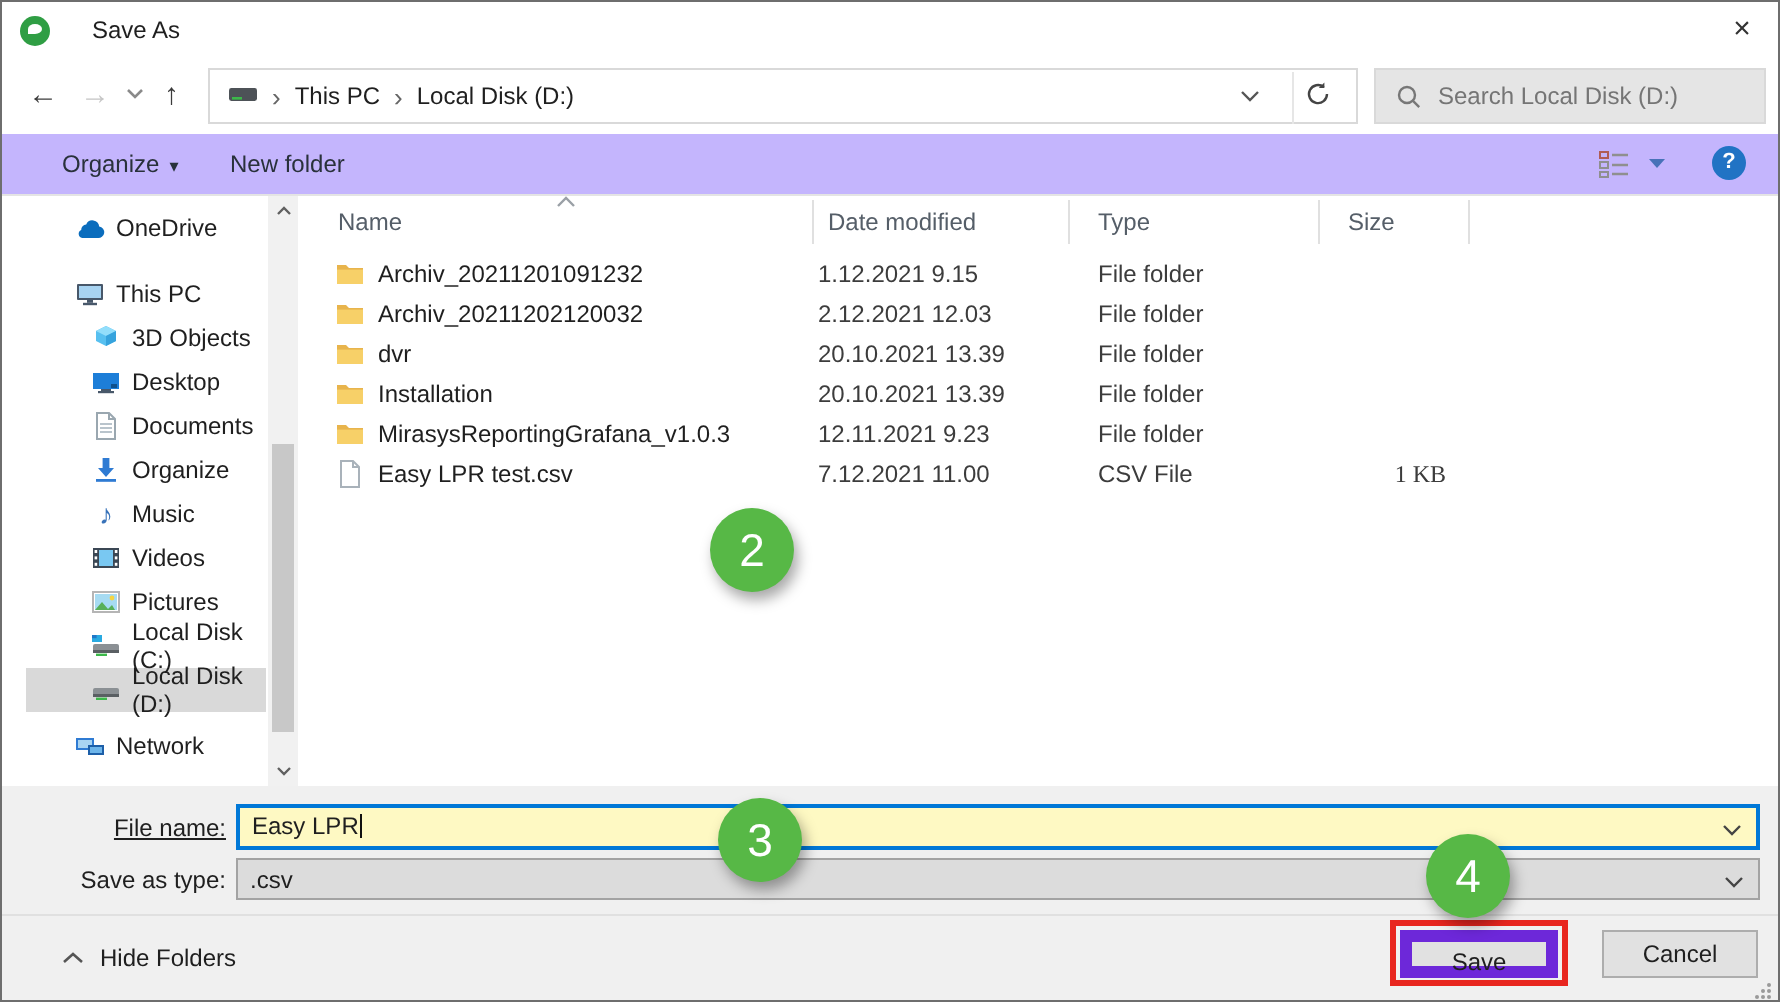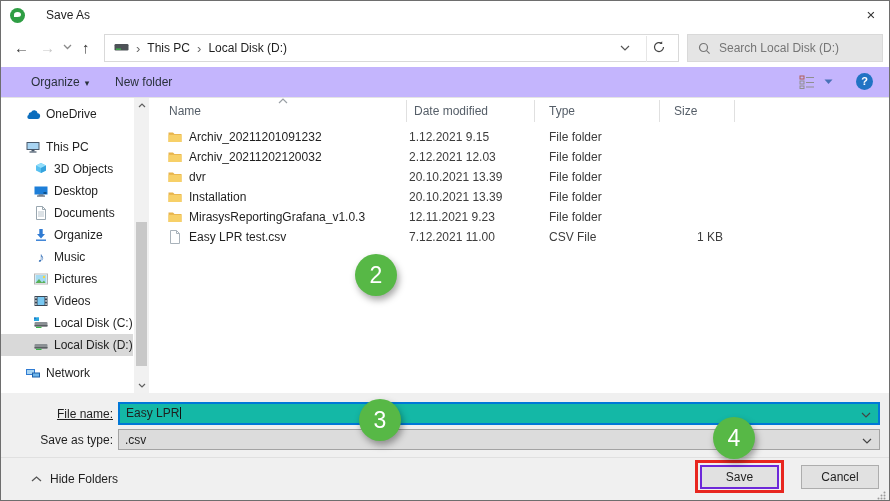--- a/index.html
+++ b/index.html
@@ -36,21 +36,21 @@
   .tb-item { position:absolute; top:0; height:30px; line-height:30px; color:#29313b; cursor:pointer; }
   .tb-organize { left:30px; }
   .tb-organize .caret { font-size:9px; margin-left:5px; color:#29313b; }
   .tb-newfolder { left:114px; }
   .tb-views { position:absolute; right:74px; top:7px; cursor:pointer; }
   .tb-viewcaret { position:absolute; right:56px; top:12px; cursor:pointer; }
   .help-btn { position:absolute; right:16px; top:6px; width:17px; height:17px; border-radius:50%; background:#2173c4; color:#fff; font-size:11px; font-weight:bold; text-align:center; line-height:17px; cursor:pointer; }
 
   
   .sidebar { position:absolute; left:0; top:97px; width:150px; height:295px; background:#fff; }
-  .side-items { position:absolute; left:0; top:5px; width:132px; }
+  .side-items { position:absolute; left:0; top:5px; width:132px;padding-left:12px; }
   .side-item { height:22px; display:flex; align-items:center; cursor:pointer; }
   .side-item.lvl0 { padding-left:24px; }
   .side-item.lvl1 { padding-left:32px; }
   .side-item.selected { background:#d9d9d9; }
   .side-item .ic { width:16px; height:16px; margin-right:5px; flex:0 0 16px; display:flex; align-items:center; justify-content:center; }
   .gap-a { height:11px; } .gap-b { height:6px; }
   .music-glyph { color:#3973b9; font-size:14px; }
   .side-scroll { position:absolute; left:133px; top:0; width:15px; height:295px; background:#f1f1f1; }
   .scroll-arrow { position:absolute; left:0; width:15px; height:15px; display:flex; align-items:center; justify-content:center; cursor:pointer; }
   .scroll-thumb { position:absolute; left:2px; top:124px; width:11px; height:144px; background:#c8c8c8; cursor:pointer; }
@@ -59,41 +59,41 @@
   .filelist { position:absolute; left:152px; top:97px; right:0; height:295px; background:#fff; }
   .fl-header { position:absolute; left:0; top:0; width:100%; height:26px; }
   .fl-col { position:absolute; top:6px; color:#555e68; cursor:pointer; }
   .col-name { left:16px; } .col-date { left:261px; } .col-type { left:396px; } .col-size { left:521px; }
   .col-div { position:absolute; top:2px; width:1px; height:22px; background:#e0e0e0; }
   .sort-ind { position:absolute; left:125px; top:0px; }
   .fl-rows { position:absolute; left:0; top:29px; width:100%; }
   .fl-row { position:relative; height:20px; cursor:pointer; }
   .fl-row .cell { position:absolute; top:0; line-height:20px; white-space:nowrap; }
   .c-name { left:36px; } .c-date { left:256px; color:#3c3c3c; } .c-type { left:396px; color:#3c3c3c; }
-  .c-size { left:506px; width:64px; text-align:right; color:#3c3c3c; }
+  .c-size { left:506px; width:64px; text-align:right; color:#3c3c3c;font-family:Liberation Serif, serif; }
   .row-ic { position:absolute; left:14px; top:2px; width:16px; height:16px; }
 
   
   .formpanel { position:absolute; left:0; top:392px; width:100%; height:64px; background:#f0f0f0; }
   .form-label { position:absolute; left:0; width:112px; text-align:right; }
   .lbl-filename { top:14px;text-decoration:underline; } .lbl-type { top:40px; }
-  .filename-input { position:absolute; left:117px; top:9px; width:762px; height:23px; background:#14b8a6; border:2px solid #0078d7; cursor:text; }
+  .filename-input { position:absolute; left:117px; top:9px; width:762px; height:23px; background:#fef9c3; border:2px solid #0078d7; cursor:text; }
   .filename-input .val { position:absolute; left:6px; top:2px; line-height:15px; }
   .caret-bar { display:inline-block; width:1px; height:12px; background:#111; margin-left:1px; vertical-align:-2px; }
   .combo-chev { position:absolute; right:7px; top:8px; cursor:pointer; }
   .type-combo { position:absolute; left:117px; top:36px; width:762px; height:21px; background:#dcdcdc; border:1px solid #a3a3a3; cursor:pointer; }
   .type-combo .val { position:absolute; left:6px; top:3px; }
   .type-combo .combo-chev { top:8px; }
 
   
   .footer { position:absolute; left:0; top:456px; width:100%; height:45px; background:#f0f0f0; border-top:1px solid #e0e0e0; }
   .hide-folders { position:absolute; left:30px; top:14px; display:flex; align-items:center; cursor:pointer; }
   .hide-folders .lbl { margin-left:8px; }
   .btn { position:absolute; top:7px; height:24px; background:#e1e1e1; text-align:center; line-height:21px; cursor:pointer; }
-  .btn-save { left:699px; width:79px; border:2px solid #6d28d9; }
+  .btn-save { left:699px; width:79px; border:6px solid #6d28d9; }
   .btn-cancel { left:800px; width:78px; border:1px solid #adadad; line-height:22px; }
   .save-highlight { position:absolute; left:694px; top:2px; width:89px; height:33px; border:3px solid #e8261f; pointer-events:none; }
   .resize-grip { position:absolute; right:3px; bottom:2px; }
 
   
   .ann { position:absolute; width:42px; height:42px; border-radius:50%; background:#57b846; color:#fff; font-size:23px; text-align:center; line-height:42px; box-shadow:2px 4px 7px rgba(0,0,0,.35); z-index:20; }
   .ann2 { left:354px; top:253px; }
   .ann3 { left:358px; top:398px; }
   .ann4 { left:712px; top:416px; }
 
@@ -239,42 +239,42 @@
       </div>
       <div class="side-item lvl1">
         <span class="ic">
             <span class="music-glyph">♪</span>
           </span>
         <span>Music</span>
       </div>
       <div class="side-item lvl1">
         <span class="ic">
             <svg width="16" height="16" viewBox="0 0 16 16">
-              <rect x="1.5" y="3" width="13" height="10" fill="#fff" stroke="#b5b5b5"></rect>
-              <rect x="2.5" y="4" width="11" height="8" fill="#a6dbf2"></rect>
-              <path d="M2.5 12l3.5-4 3 3.5 2-2 1.5 2.5z" fill="#58b058"></path>
-              <circle cx="11" cy="6" r="1.2" fill="#f5d442"></circle>
-            </svg>
-          </span>
-        <span>Pictures</span>
-      </div>
-      <div class="side-item lvl1">
-        <span class="ic">
-            <svg width="16" height="16" viewBox="0 0 16 16">
               <rect x="1.5" y="3" width="13" height="10" fill="#3b4754"></rect>
               <rect x="4.5" y="4" width="7" height="8" fill="#79c8f2"></rect>
               <rect x="2.3" y="4" width="1.3" height="1.5" fill="#fff"></rect>
               <rect x="2.3" y="7.2" width="1.3" height="1.5" fill="#fff"></rect>
               <rect x="2.3" y="10.4" width="1.3" height="1.5" fill="#fff"></rect>
               <rect x="12.4" y="4" width="1.3" height="1.5" fill="#fff"></rect>
               <rect x="12.4" y="7.2" width="1.3" height="1.5" fill="#fff"></rect>
               <rect x="12.4" y="10.4" width="1.3" height="1.5" fill="#fff"></rect>
             </svg>
           </span>
         <span>Videos</span>
+      </div>
+      <div class="side-item lvl1">
+        <span class="ic">
+            <svg width="16" height="16" viewBox="0 0 16 16">
+              <rect x="1.5" y="3" width="13" height="10" fill="#fff" stroke="#b5b5b5"></rect>
+              <rect x="2.5" y="4" width="11" height="8" fill="#a6dbf2"></rect>
+              <path d="M2.5 12l3.5-4 3 3.5 2-2 1.5 2.5z" fill="#58b058"></path>
+              <circle cx="11" cy="6" r="1.2" fill="#f5d442"></circle>
+            </svg>
+          </span>
+        <span>Pictures</span>
       </div>
       <div class="side-item lvl1">
         <span class="ic">
             <svg width="16" height="16" viewBox="0 0 16 16">
               <rect x="1" y="2.5" width="5" height="3.5" fill="#29aae1"></rect>
               <rect x="1" y="2.5" width="2.3" height="1.6" fill="#1f78c8"></rect>
               <rect x="3.6" y="2.5" width="2.4" height="1.6" fill="#29aae1"></rect>
               <rect x="1.5" y="7" width="13" height="4.5" rx="1" fill="#8b9094"></rect>
               <rect x="1.5" y="10" width="13" height="1.5" fill="#5a5f63"></rect>
               <rect x="3" y="11.8" width="5.5" height="1.2" fill="#3cb84a"></rect>

